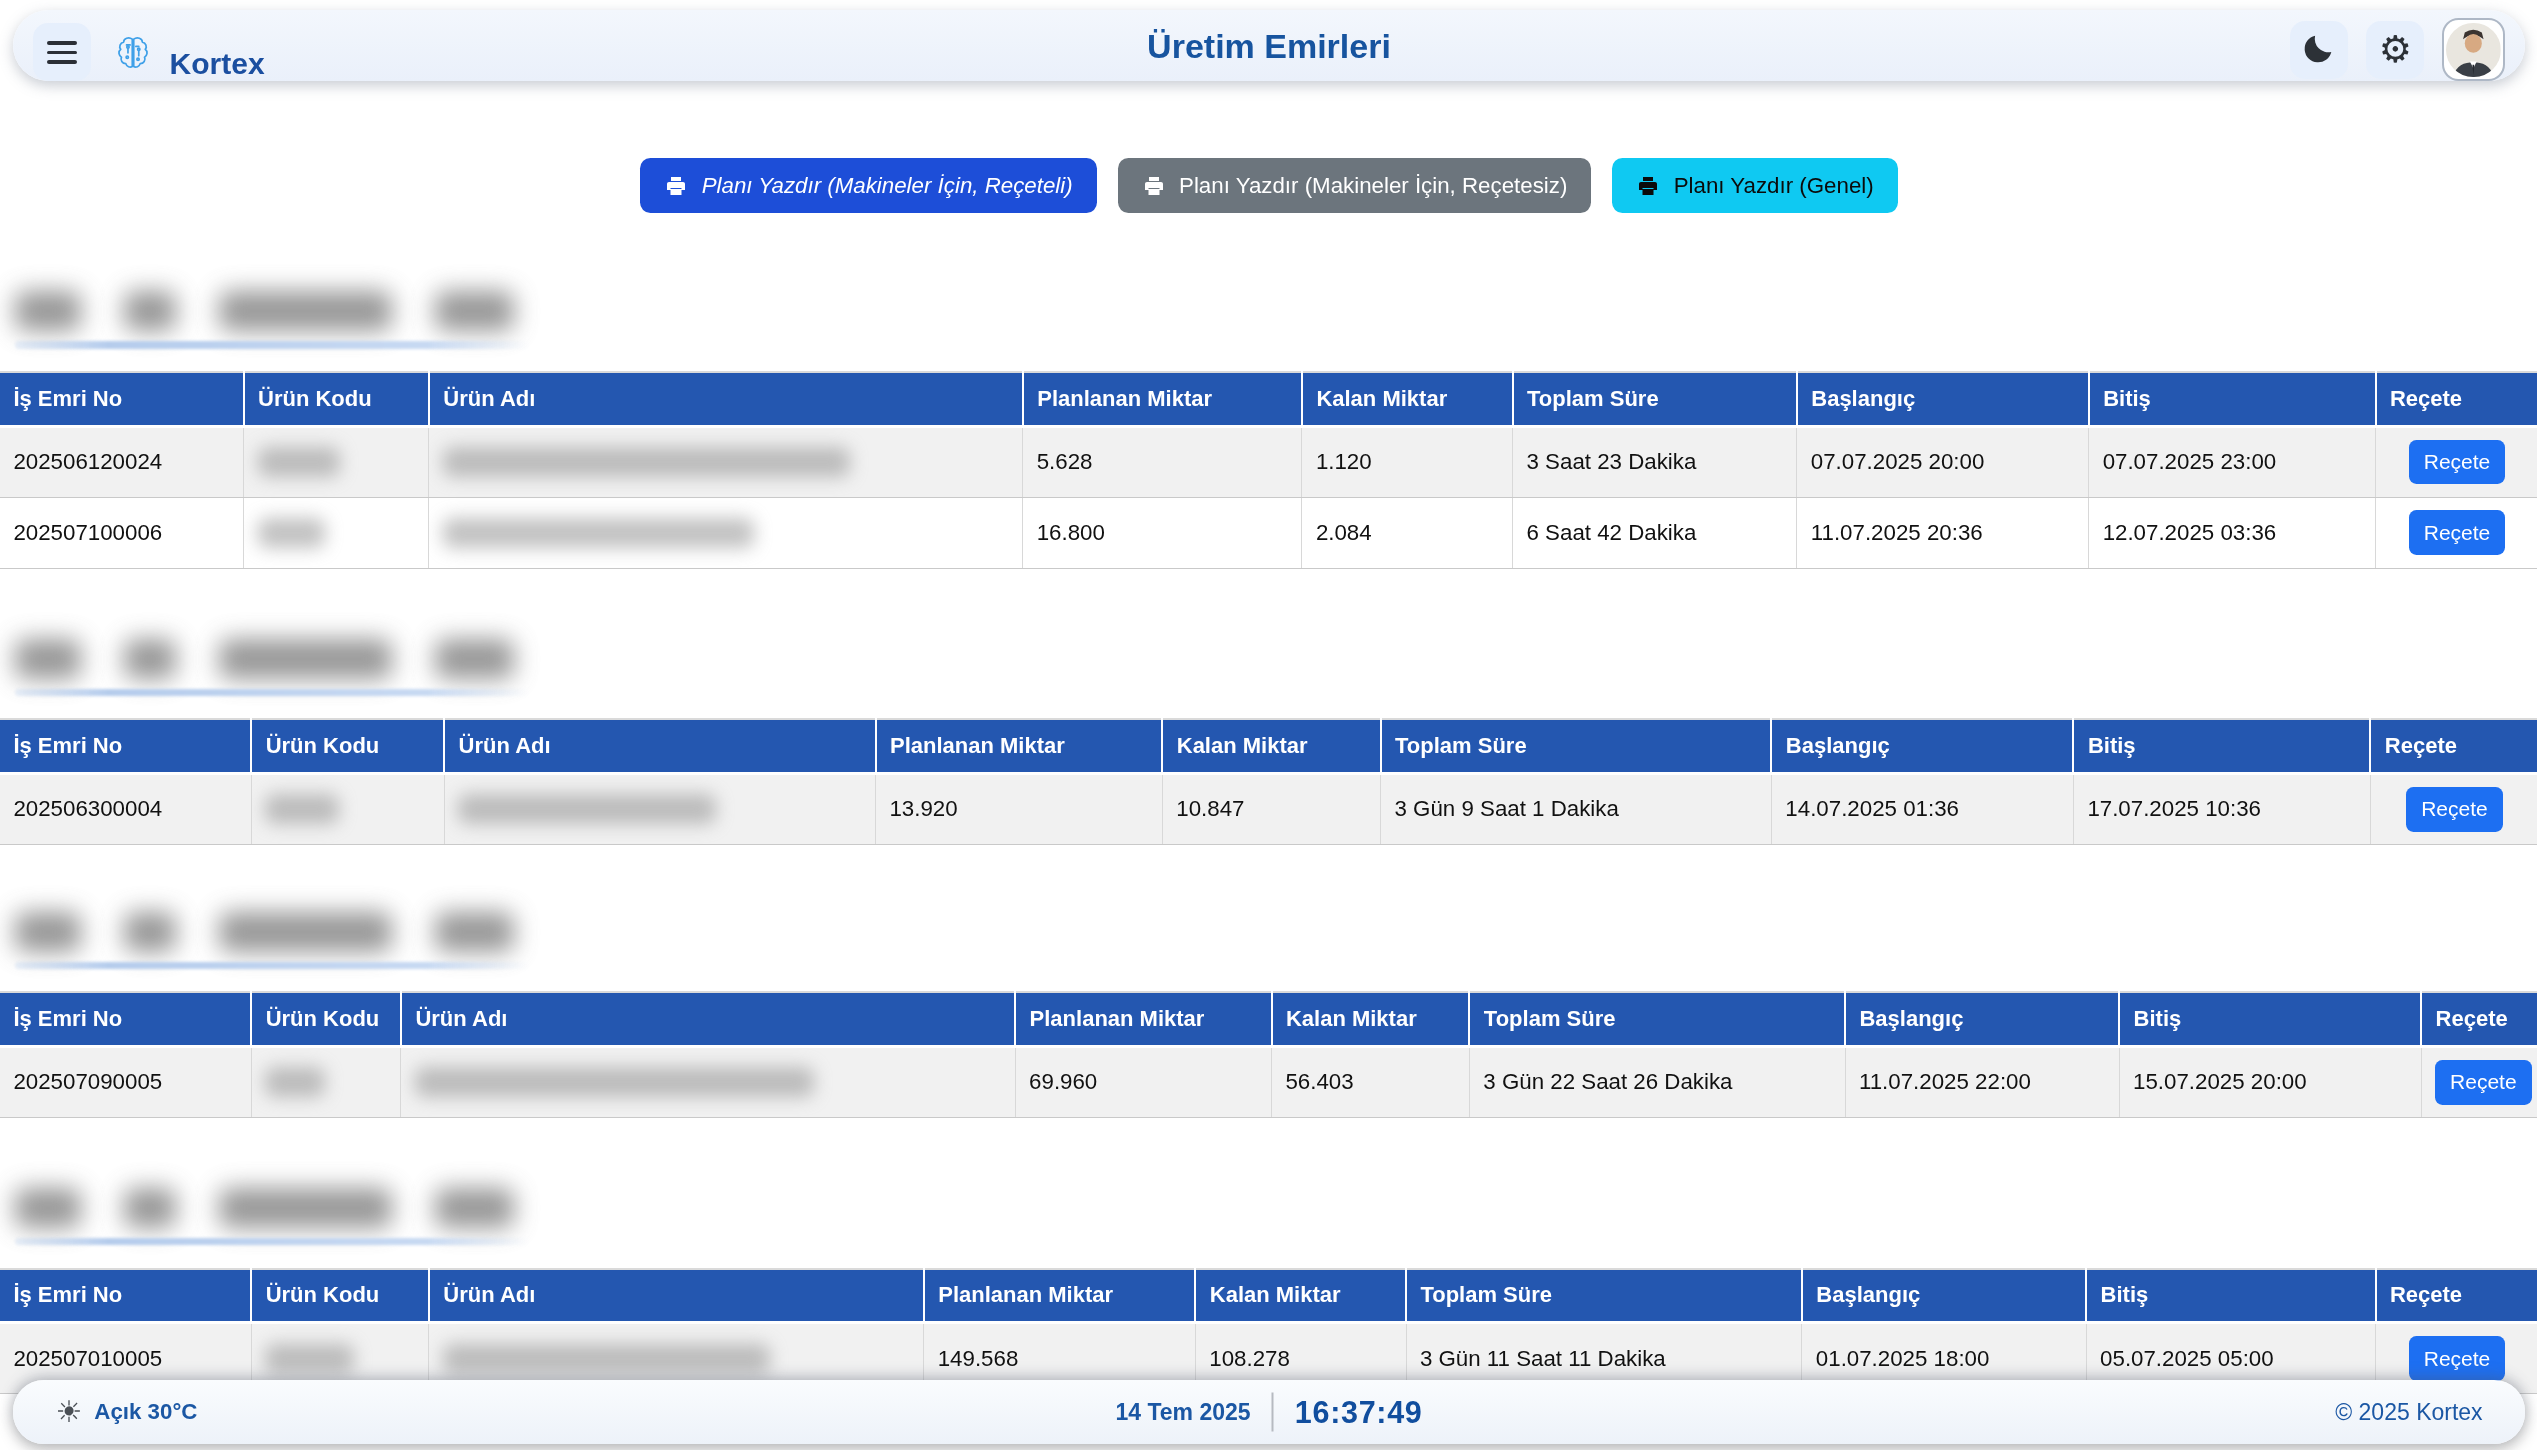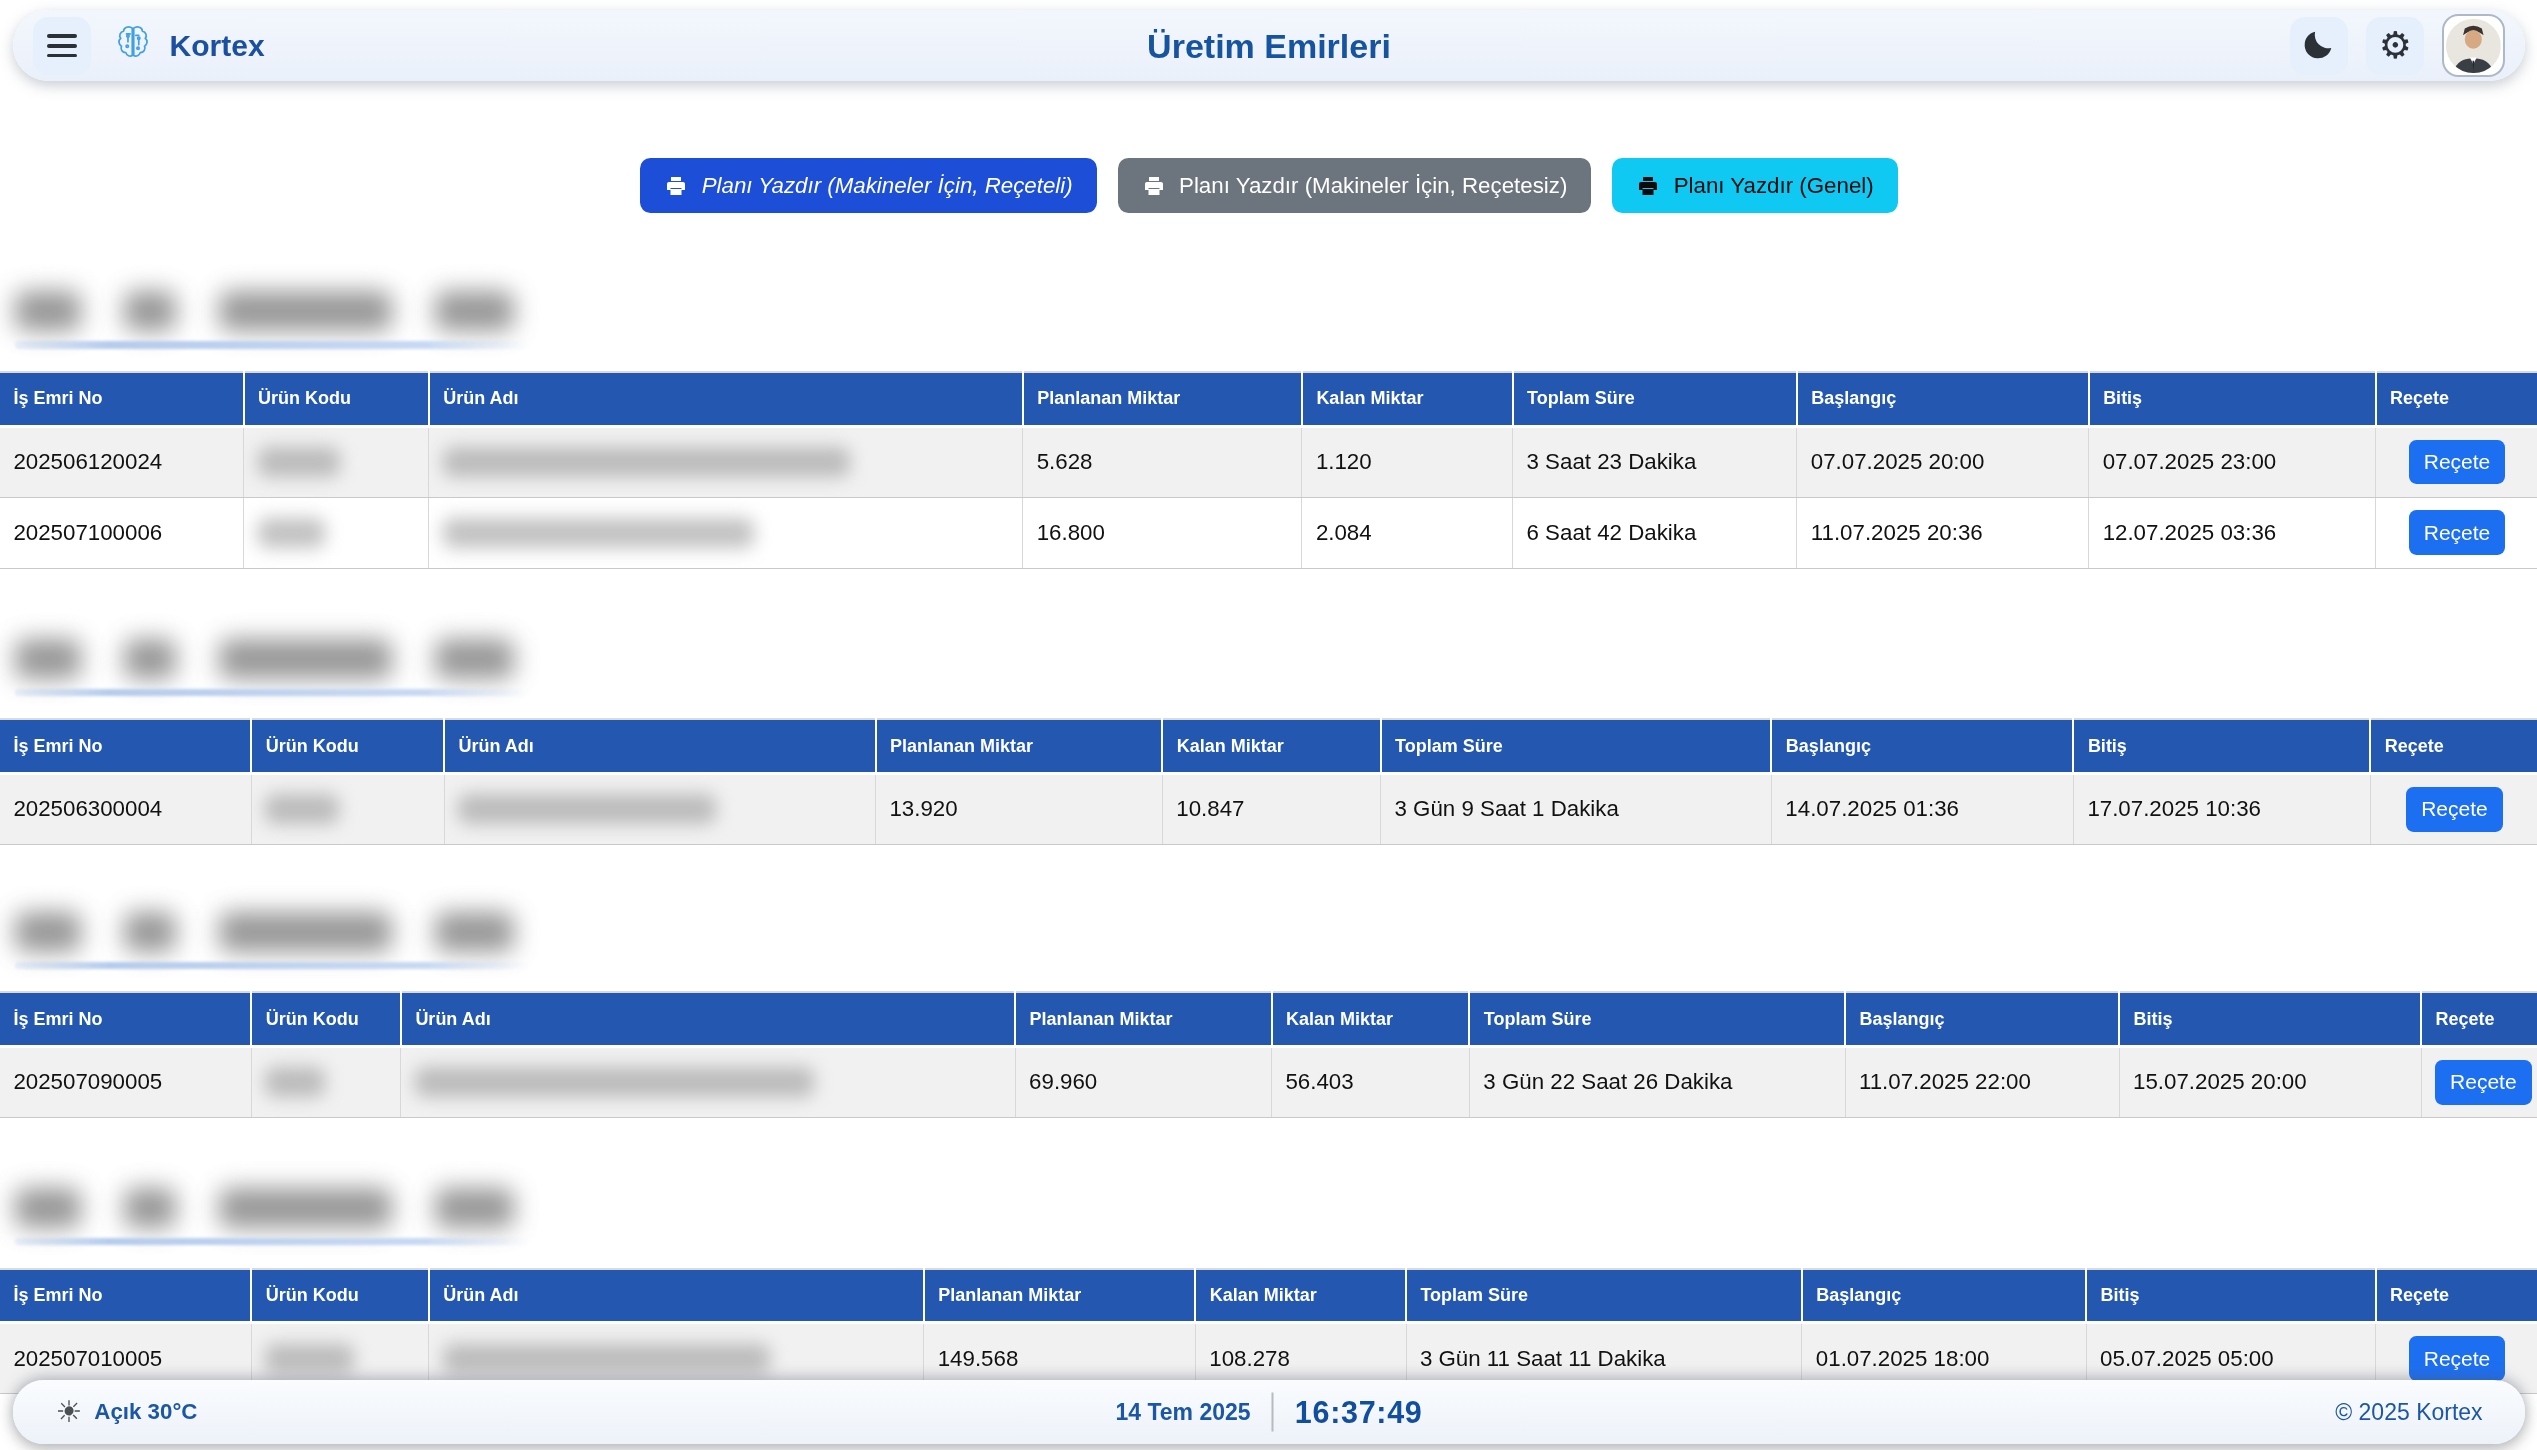--- a/index.html
+++ b/index.html
@@ -6,21 +6,21 @@
   html,body { width: 2538px; height: 1450px; }
   body {
     position: relative; background: #ffffff; overflow: hidden;
     font-family: "Liberation Sans", sans-serif; color: #111;
   }
 
   
   .topbar {
     position: relative; margin: 10.4px 13.4px 0 13.4px; height: 71px;
     background: linear-gradient(#f3f7fd, #eaf0fa);
-    border-radius: 36px; display: flex; align-items: center;
+    border-radius: 36px; display: flex; align-items: flex-end;
     padding: 0 19.4px; box-shadow: 0 4.5px 13.4px rgba(110,120,140,.38);
     z-index: 50;
   }
   .icon-btn {
     width: 58px; height: 58px; border: none; border-radius: 15px;
     background: #e6effc; display: flex; align-items: center; justify-content: center;
     cursor: pointer; flex: 0 0 auto;
   }
   .hamburger { display: flex; flex-direction: column; gap: 6px; }
   .hamburger span { display: block; width: 30px; height: 3.7px; background: #2b2f36; border-radius: 2.2px; }
@@ -61,21 +61,21 @@
     background: linear-gradient(to right, rgba(170,198,236,.25), #b5ccec 18%, #c7d9f2 80%, rgba(199,217,242,0));
   }
 
   
   .tbl {
     width: 100%; border-collapse: collapse; table-layout: fixed;
     margin-top: 22.3px; border-top: 2.2px solid #dadada;
   }
   .tbl th {
     background: #2457b0; color: #fff; text-align: left; font-weight: bold;
-    font-size: 18px; height: 54px; padding: 0 13.4px; white-space: nowrap;
+    font-size: 22px; height: 54px; padding: 0 13.4px; white-space: nowrap;
     border-right: 2.2px solid #ffffff; border-bottom: 3px solid #ffffff; overflow: hidden;
   }
   .tbl th:last-child { border-right: none; }
   .tbl td {
     height: 71px; font-size: 22.3px; padding: 0 13.4px; white-space: nowrap;
     background: #ffffff; border-right: 1.5px solid #d8d8d8; border-bottom: 1.5px solid #c9c9c9;
     overflow: hidden;
   }
   .tbl td:last-child { border-right: none; }
   .tbl tr.odd td { background: #f1f1f1; }

